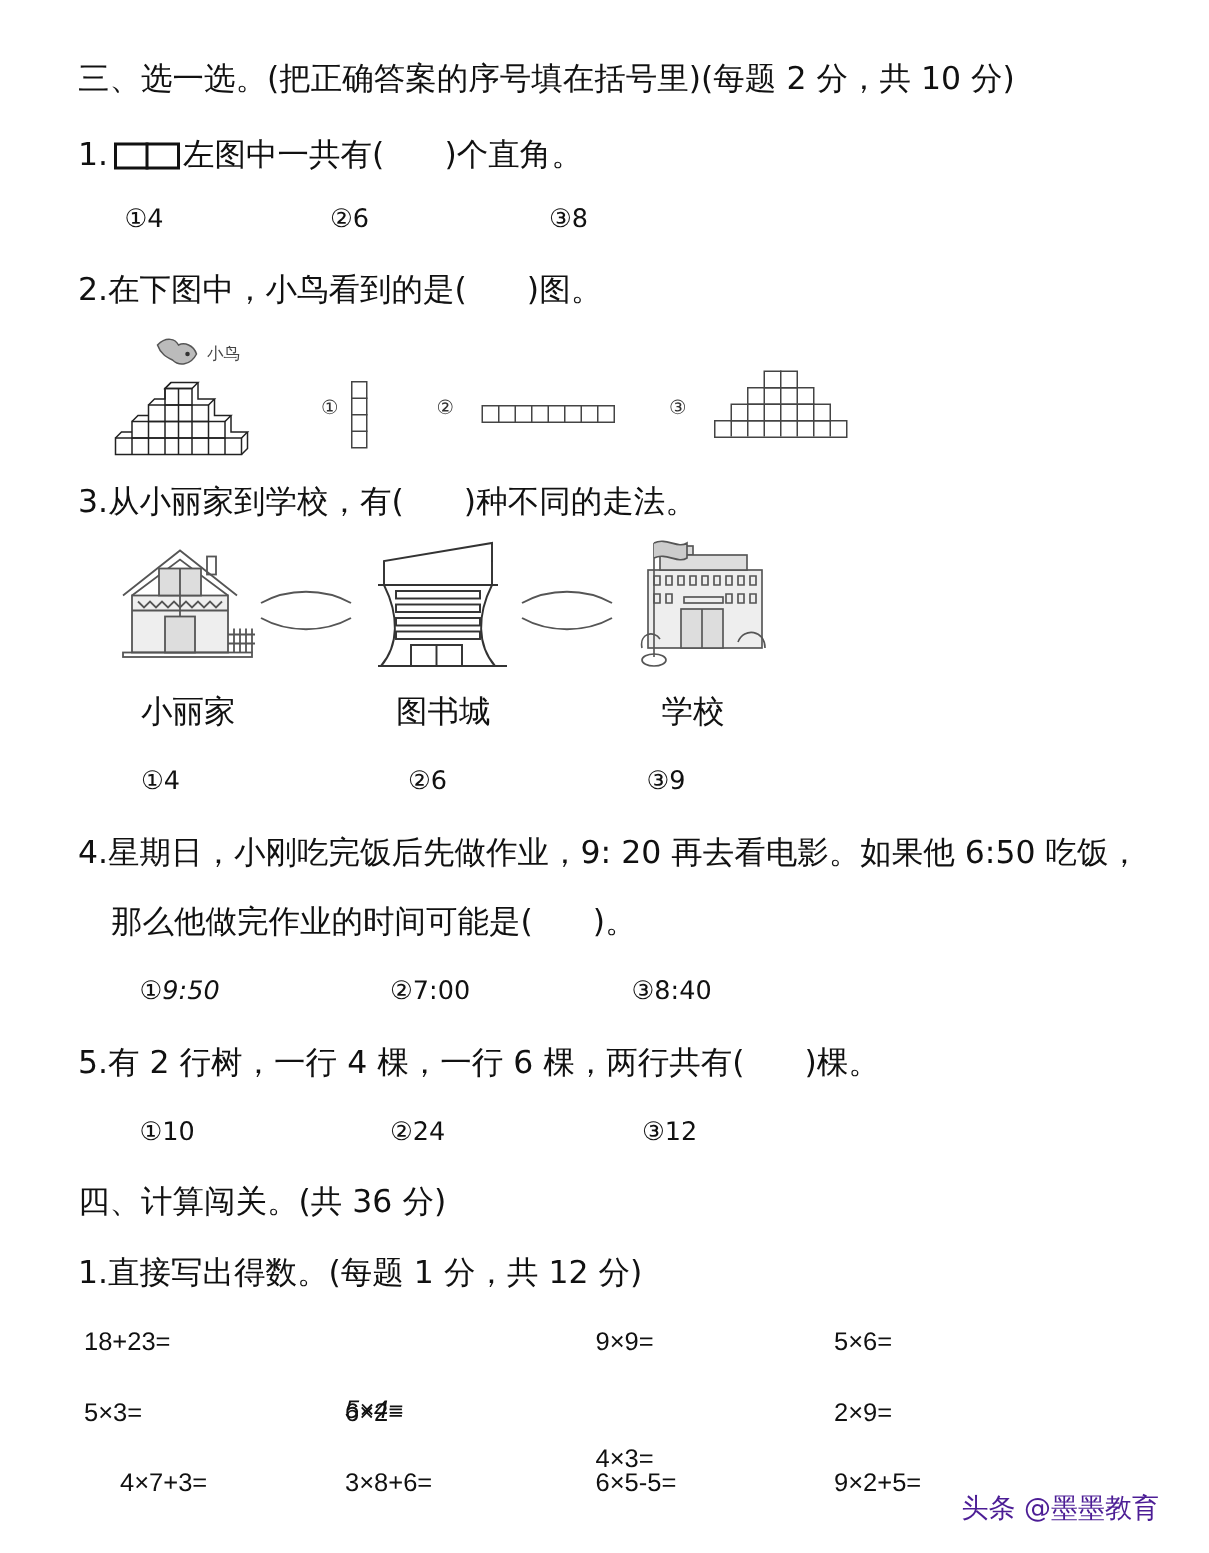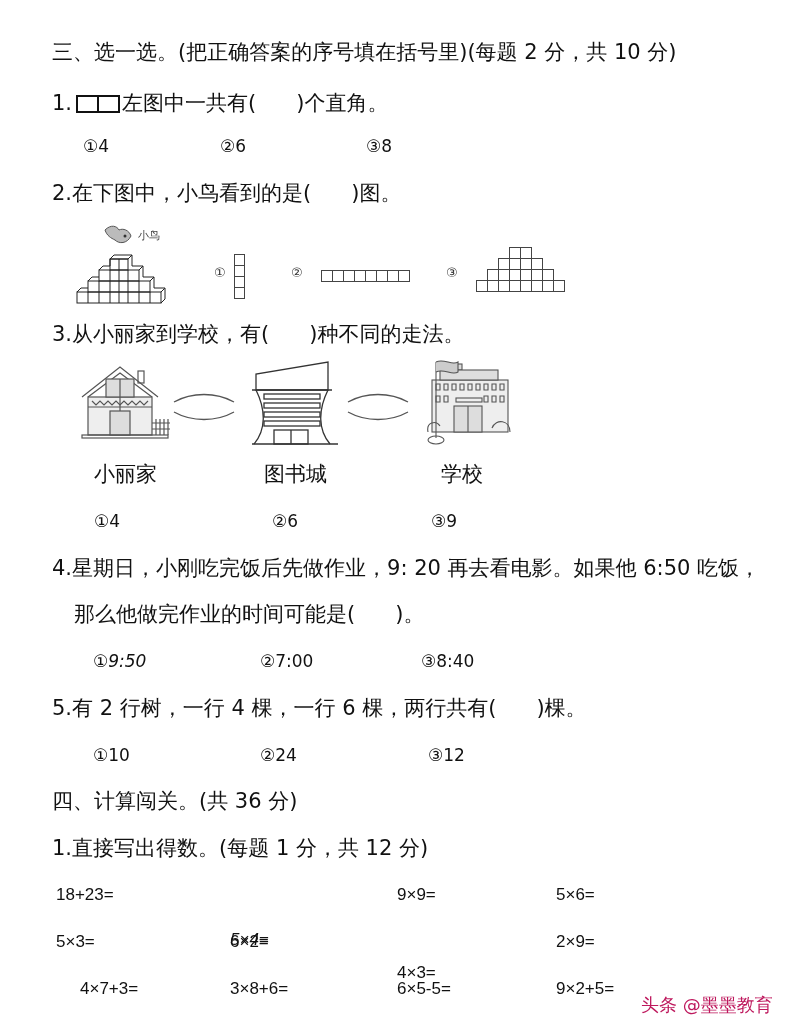--- a/index.html
+++ b/index.html
@@ -6,21 +6,21 @@
   body { width:806px; height:1035px; position:relative; overflow:hidden;
          font-family:"DejaVu Sans", "Liberation Sans", sans-serif; color:#111; }
   .abs { position:absolute; white-space:nowrap; }
   .t { font-size:21px; line-height:22px; }
   .opt { font-size:17px; line-height:22px; }
   .calc { font-size:17px; line-height:22px; font-family:"Liberation Sans", "DejaVu Sans", sans-serif; }
   .blank { display:inline-block; width:40px; }
   .rect2 { display:inline-block; vertical-align:-3px; width:44px; height:18px; border:2px solid #111; box-sizing:border-box; position:relative; margin:0 2px 0 4px; }
   .rect2::after { content:""; position:absolute; left:50%; top:-2px; width:2px; height:18px; background:#111; margin-left:-1px; }
   svg { position:absolute; overflow:visible; }
-  .watermark { font-size:18px; color:#be185d; font-family:"DejaVu Sans", sans-serif; }
+  .watermark { font-size:18px; color:#4c1d95; font-family:"DejaVu Sans", sans-serif; }
 </style>
 </head>
 <body>
 
 <div class="abs t" style="left:52px;top:41px;">三、选一选。(把正确答案的序号填在括号里)(每题 2 分，共 10 分)</div>
 
 <div class="abs t" style="left:52px;top:92px;">
   <span>1.</span><span class="rect2"></span><span>左图中一共有(</span><span class="blank"></span><span>)个直角。</span>
 </div>
 <div class="abs opt" style="left:83px;top:135px;">①4</div>

